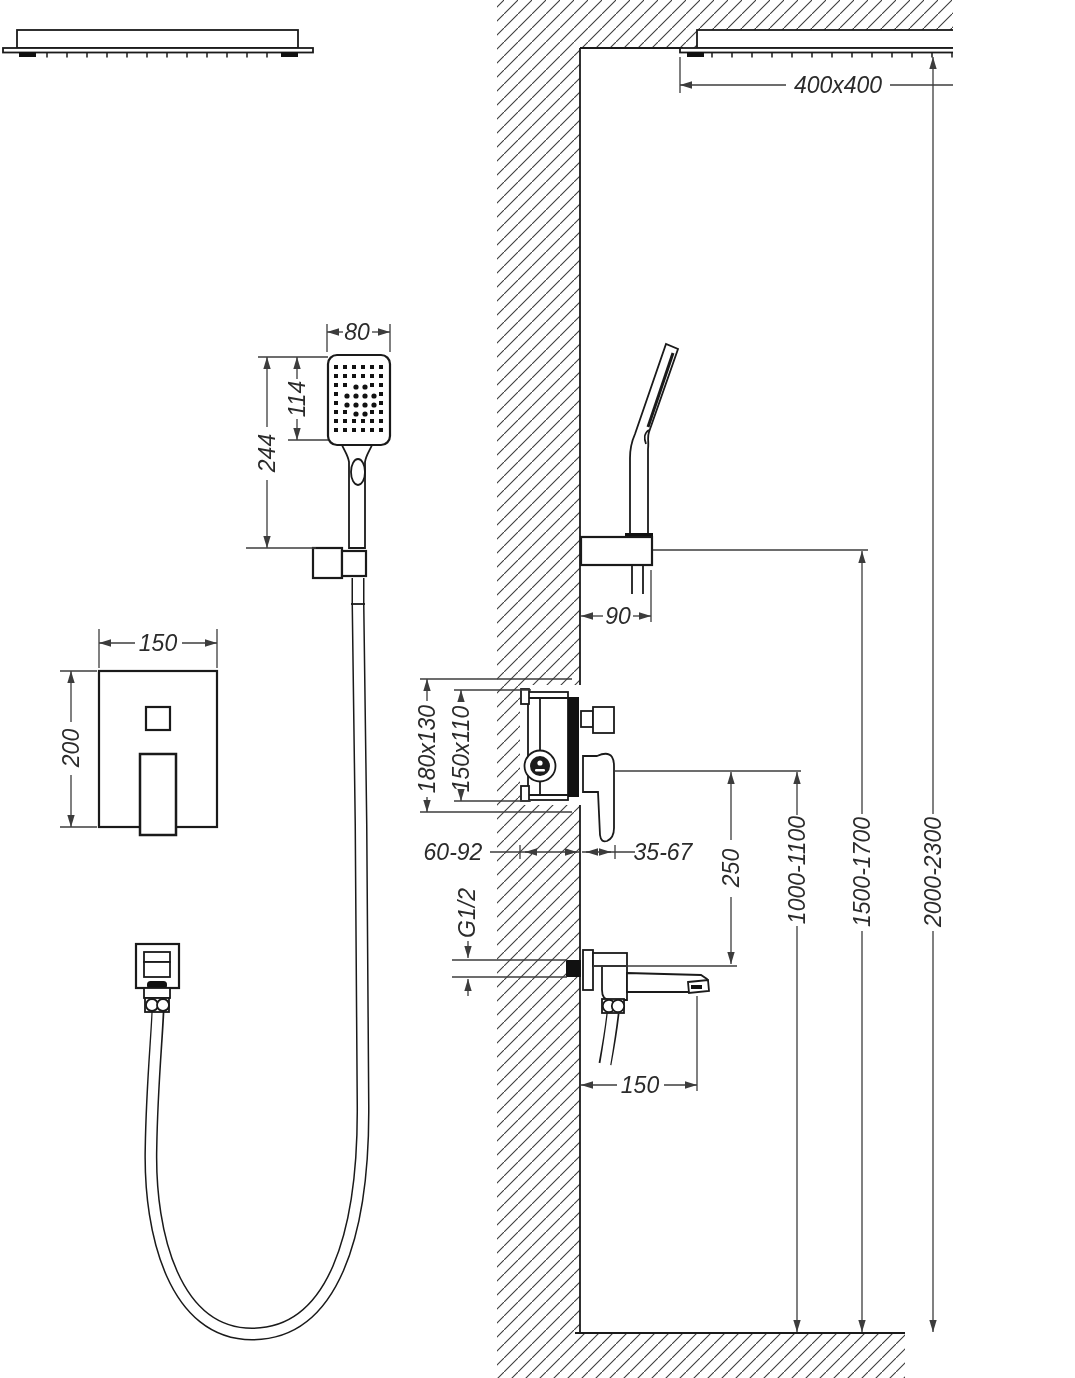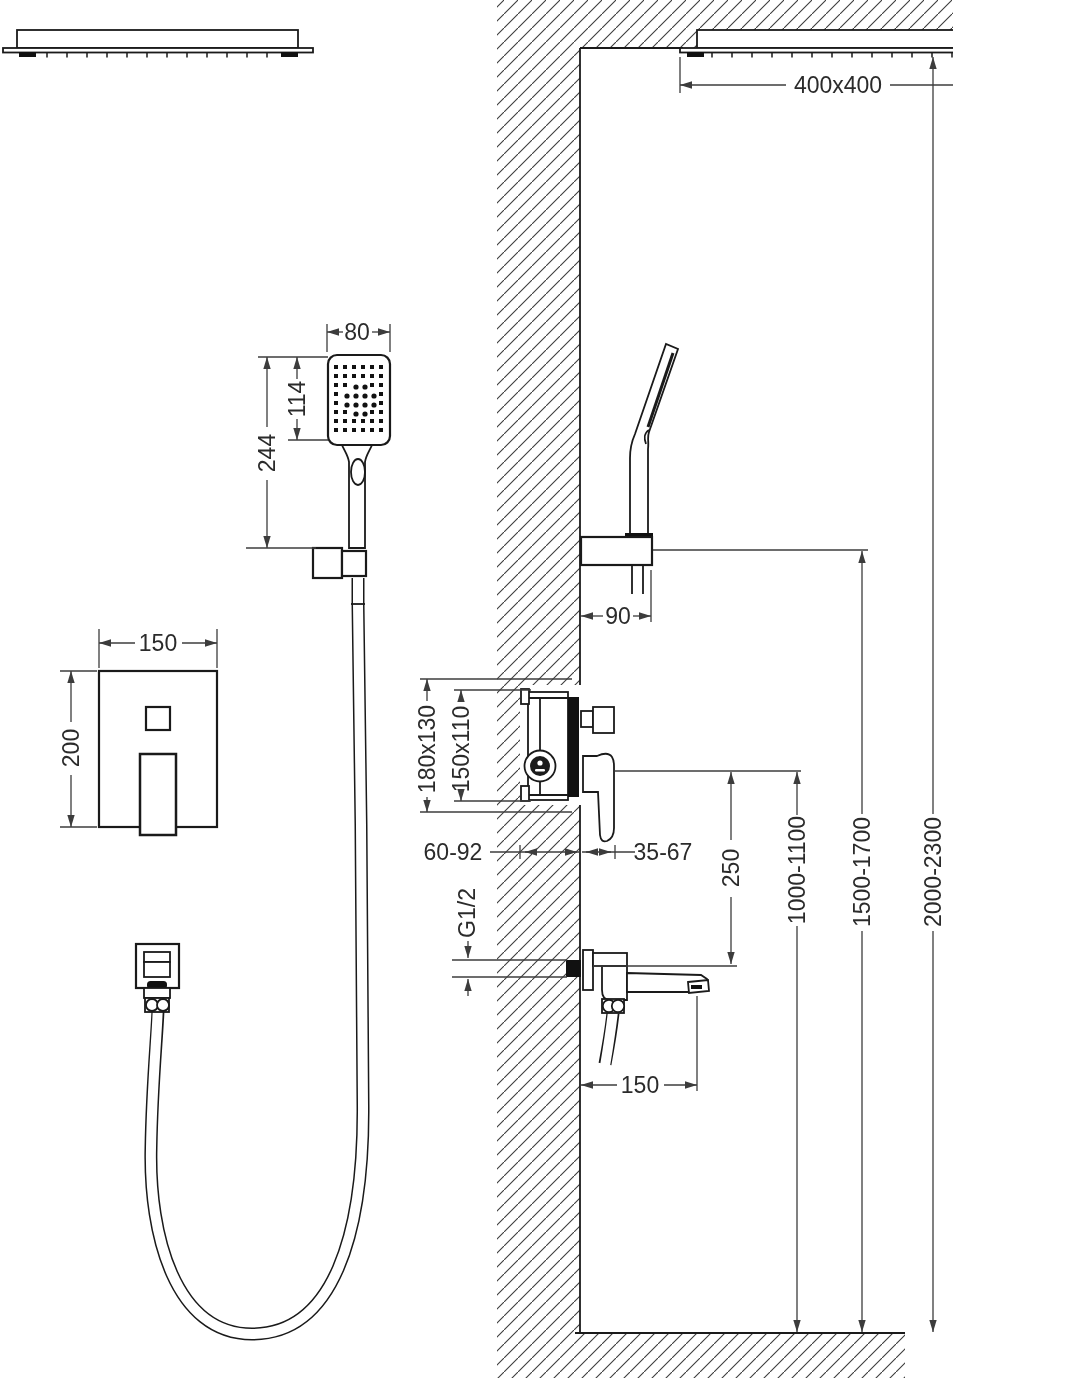--- a/index.html
+++ b/index.html
@@ -1,17 +1,17 @@
 <!DOCTYPE html>
 <html><head>
 <meta charset="utf-8">
 <style>
   html,body{margin:0;padding:0;background:#fff;}
   body{font-family:"Liberation Sans", sans-serif;}
-  .stage{width:953px;height:1378px;position:relative;background:#a21caf;overflow:hidden;}
+  .stage{width:953px;height:1378px;position:relative;background:#a21caf;overflow:hidden;font-style:italic;}
   svg text{font-family:"Liberation Sans","DejaVu Sans",sans-serif;fill:#2b2b2b;}
   .o{stroke:#1a1a1a;stroke-width:1.8;fill:none;}
   .of{stroke:#1a1a1a;stroke-width:1.8;fill:#fff;}
   .of2{stroke:#1a1a1a;stroke-width:2.2;fill:#fff;}
   .dim{stroke:#3c3c3c;stroke-width:1.3;fill:none;}
   .lbl{font-size:23px;}
 </style>
 </head>
 <body>
 

